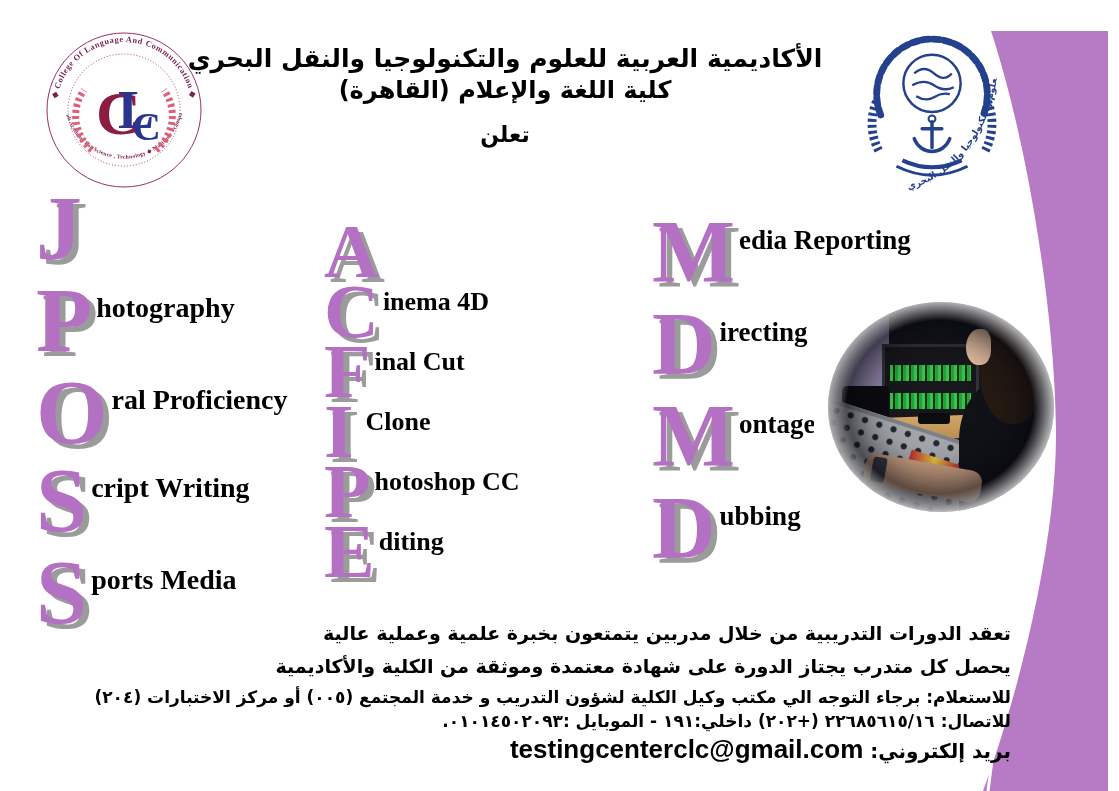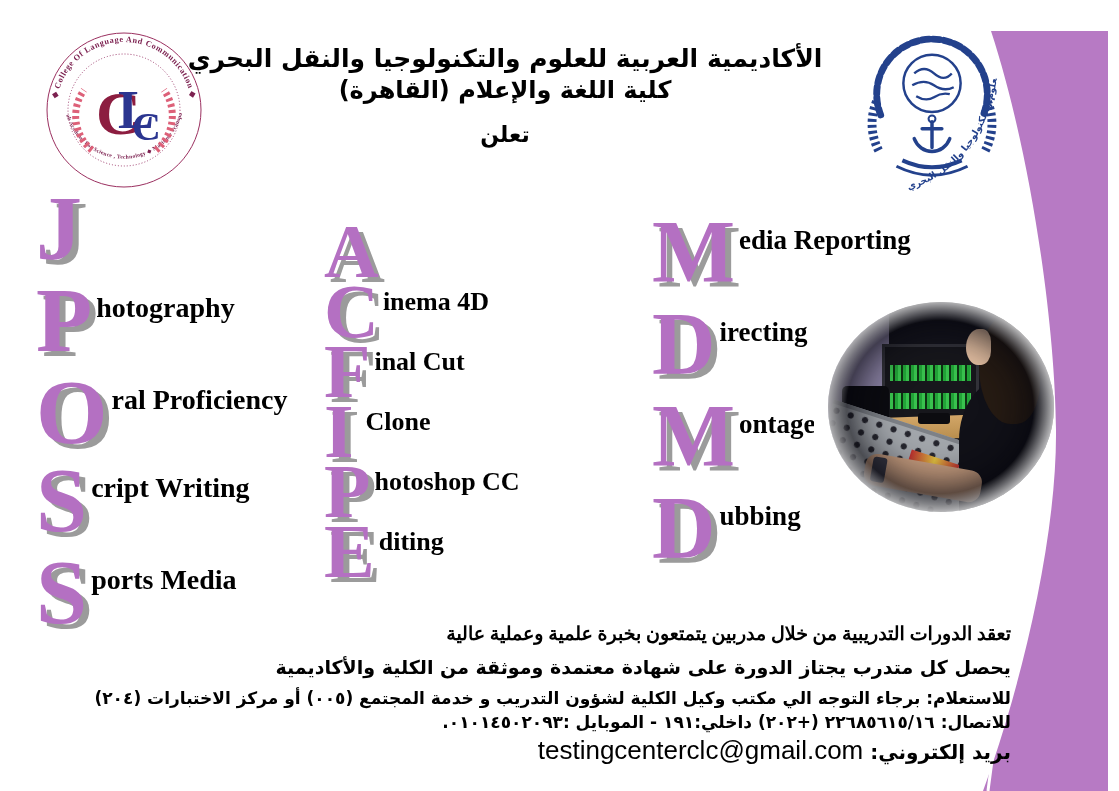--- a/index.html
+++ b/index.html
@@ -16,26 +16,26 @@
   .acrow{position:absolute;display:flex;align-items:flex-start;white-space:nowrap;}
   .big{font-family:"Liberation Serif",serif;font-weight:bold;color:#b470c2;
        line-height:.78;text-shadow:6px 5px 0 #9b9b9b;}
   .rest{font-family:"Liberation Serif",serif;font-weight:bold;color:#000;margin-left:4px;}
   .col1 .big{font-size:92px;}  .col1 .rest{font-size:28px;margin-top:7px;}
   .col2 .big{font-size:76px;}  .col2 .rest{font-size:26px;margin-top:5px;}
   .col3 .big{font-size:88px;}  .col3 .rest{font-size:27px;margin-top:7px;}
   
   .footer{position:absolute;left:90px;right:108px;top:622px;direction:rtl;text-align:right;
           font-family:"DejaVu Sans",sans-serif;font-weight:bold;color:#000;}
-  .fA{font-size:19px;margin-bottom:11px;font-family:Liberation Serif, serif;}
+  .fA{font-size:19px;margin-bottom:11px;}
   .fB{font-size:19px;margin-bottom:10px;}
   .fC{font-size:17px;margin-bottom:4px;text-align:right;}
   .fD{font-size:17px;margin-bottom:3px;}
   .fE{font-size:20px;padding-left:70px;}
-  .email{font-family:"Liberation Sans","DejaVu Sans",sans-serif;font-weight:normal;
+  .email{font-family:"Liberation Sans","DejaVu Sans",sans-serif;font-weight:bold;
          font-size:26px;direction:ltr;unicode-bidi:embed;}
   
   .photo{position:absolute;left:828px;top:302px;width:226px;height:210px;border-radius:50%;
          overflow:hidden;background:#14141c;}
   .photo *{position:absolute;}
   .ph-foam{left:0;top:0;width:27%;height:100%;background:#8d84a6;}
   .ph-monitor{left:24%;top:20%;width:40%;height:38%;background:#17171c;border:3px solid #33333a;}
   .ph-wave{left:5%;width:90%;height:20%;background:repeating-linear-gradient(90deg,#39c24e 0 3px,#0d3312 3px 5px,#22a338 5px 8px);}
   .w1{top:22%;} .w2{top:58%;}
   .ph-desk{left:20%;top:54%;width:80%;height:11%;background:linear-gradient(#d2a667,#b98e4e);transform:skewY(-2deg);}

